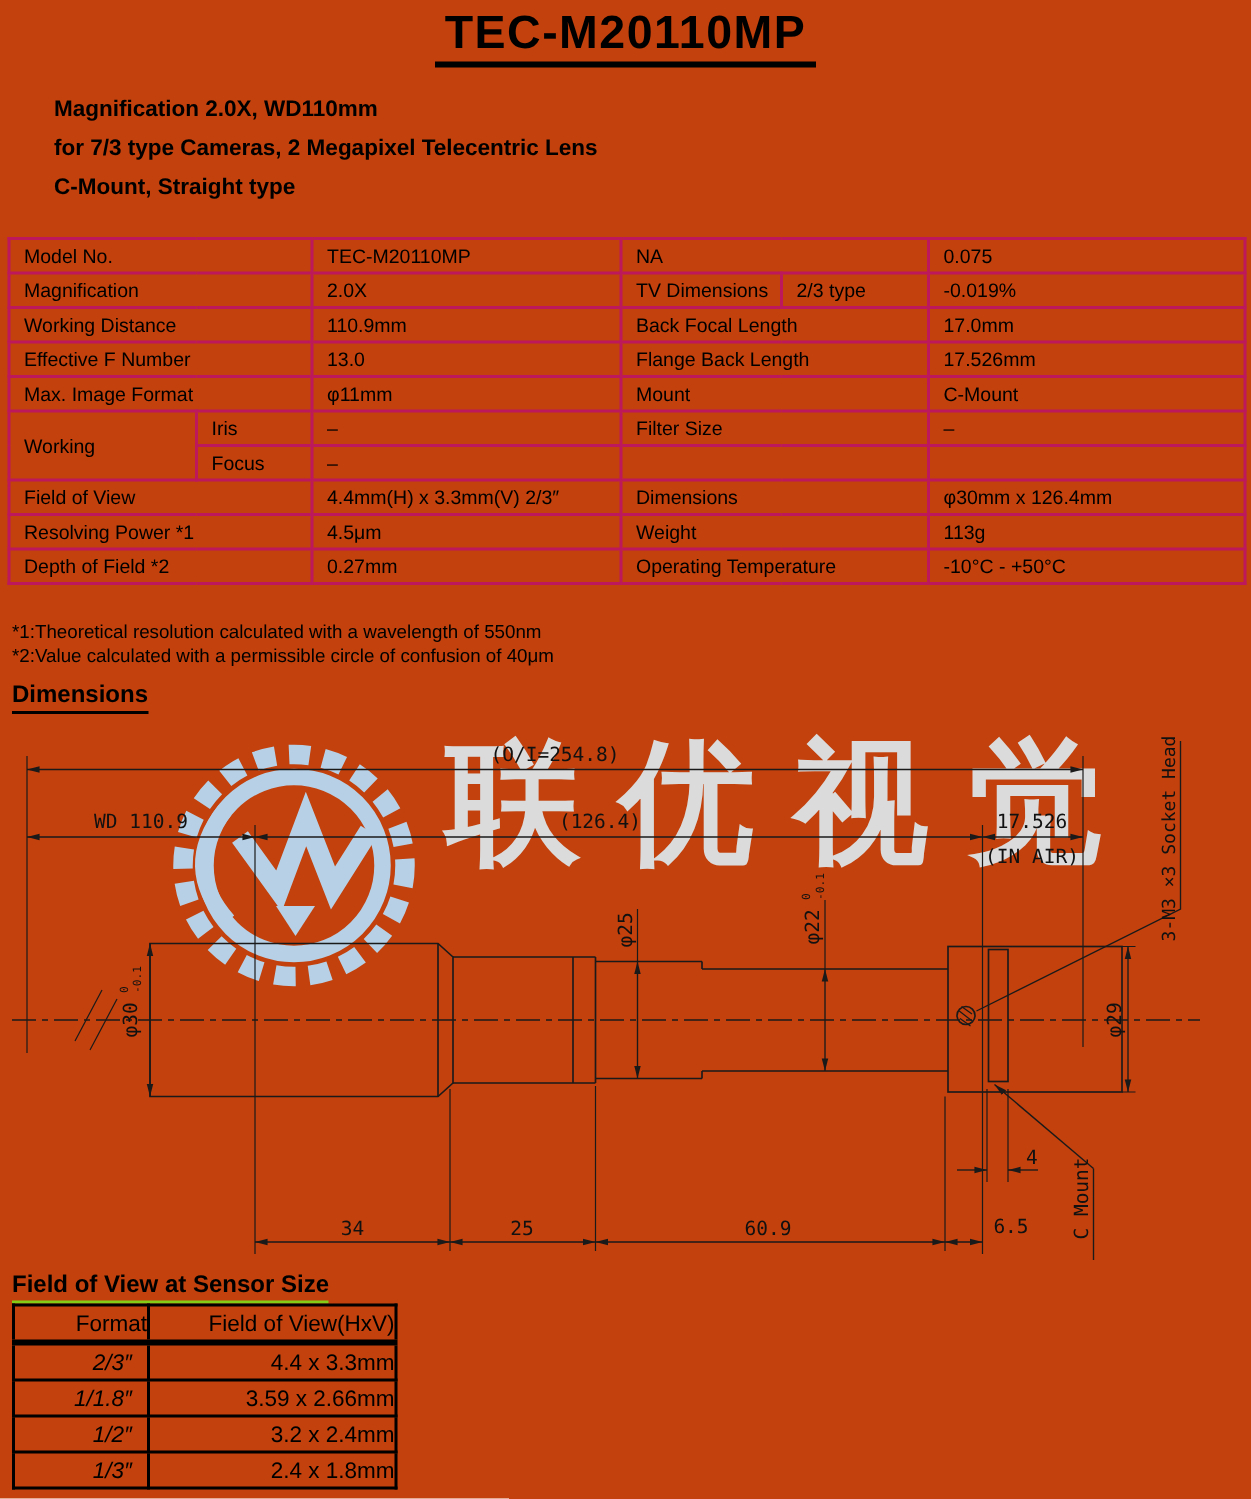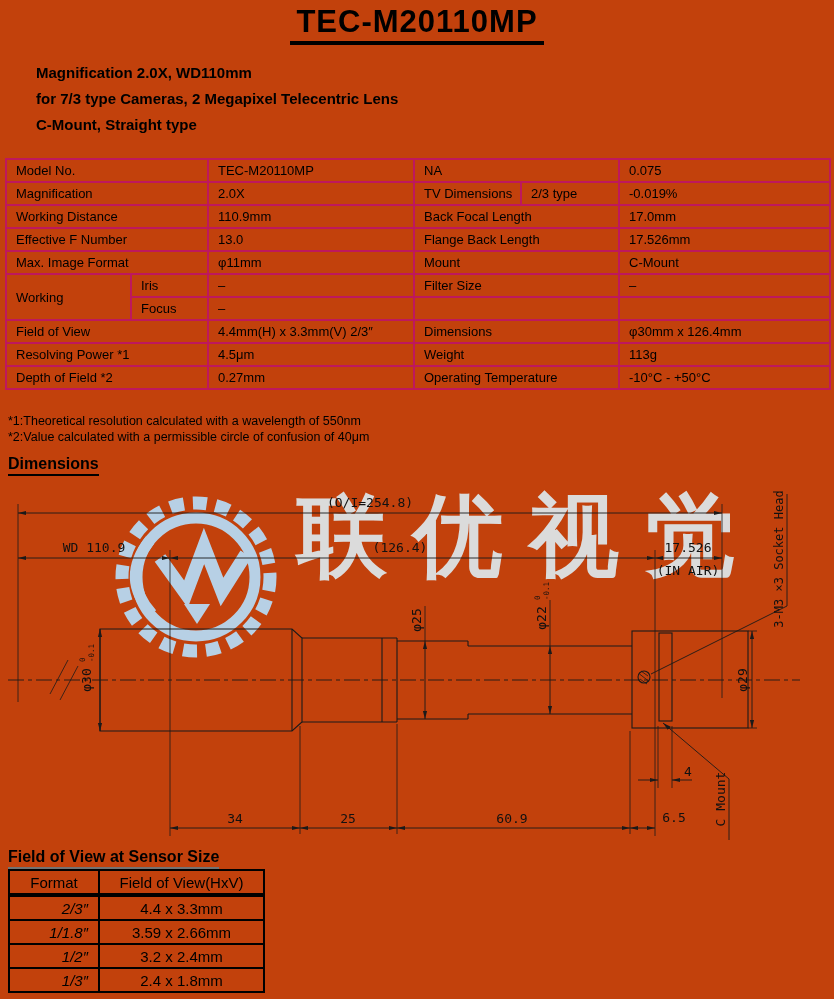--- a/index.html
+++ b/index.html
@@ -30,24 +30,24 @@
   .ln{stroke:#1a1a1a;stroke-width:1.1;fill:none;}
   .ext{stroke:#1a1a1a;stroke-width:0.8;fill:none;}
   .dim{stroke:#1a1a1a;stroke-width:0.9;fill:none;}
   .cl{stroke:#1a1a1a;stroke-width:0.9;fill:none;stroke-dasharray:16 4 4 4;}
   .dl{font:13px "DejaVu Sans Mono",monospace;fill:#111;}
   .dls{font:12px "DejaVu Sans Mono",monospace;fill:#111;}
   .dlt{font:7.5px "DejaVu Sans Mono",monospace;fill:#111;}
   .wmk{stroke:#b7d0e5;fill:none;}
   
   .fov-title{position:absolute;top:848px;left:8px;font-size:16px;font-weight:bold;}
-  .fov-title span{display:inline-block;border-bottom:2px solid #737373;padding-bottom:1px;}
+  .fov-title span{display:inline-block;border-bottom:2px solid #84cc16;padding-bottom:1px;}
   table.fov{position:absolute;top:869px;left:8px;width:255px;border-collapse:collapse;
         table-layout:fixed;font-size:15px;}
-  table.fov td{border:2px solid #000;height:20px;padding:1px 0;text-align:center;white-space:nowrap;}
+  table.fov td{border:2px solid #000;height:20px;padding:1px 0;text-align:right;white-space:nowrap;}
   table.fov tr.hdr td{border-bottom:4px solid #000;}
   table.fov td.fmt{text-align:right;padding-right:10px;font-style:italic;}
 </style>
 </head>
 <body>
 
 <div class="page">
 
   <div class="title-wrap">
     <span>TEC-M20110MP</span>

